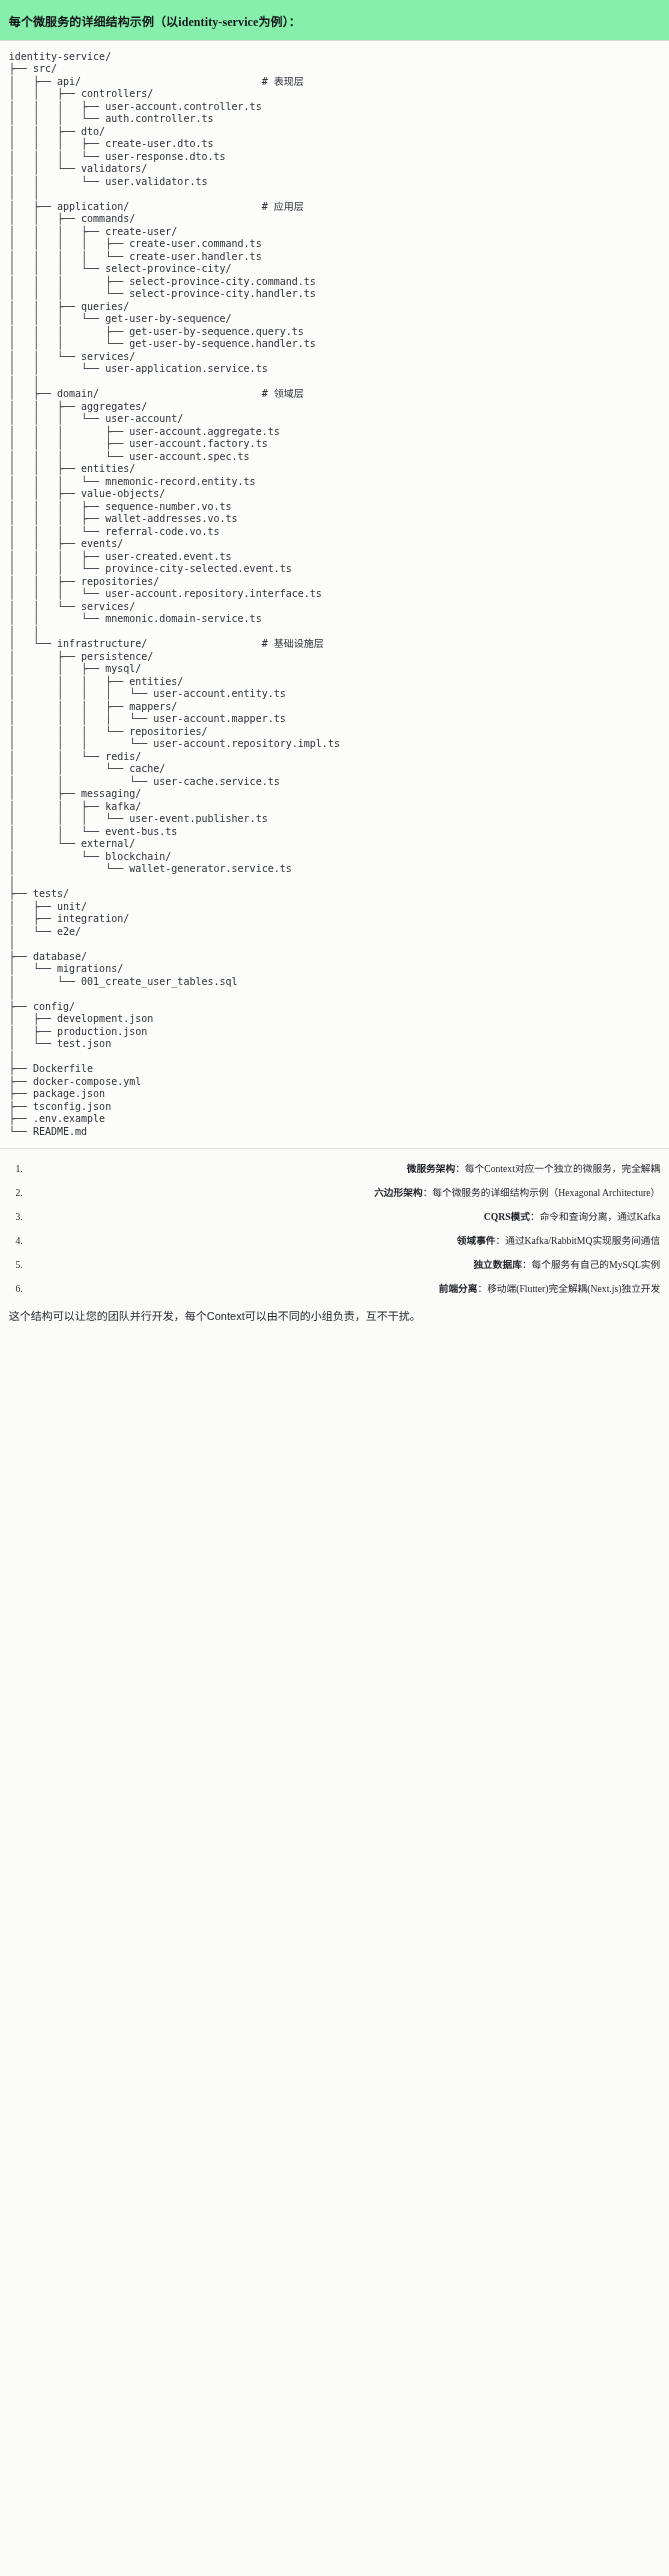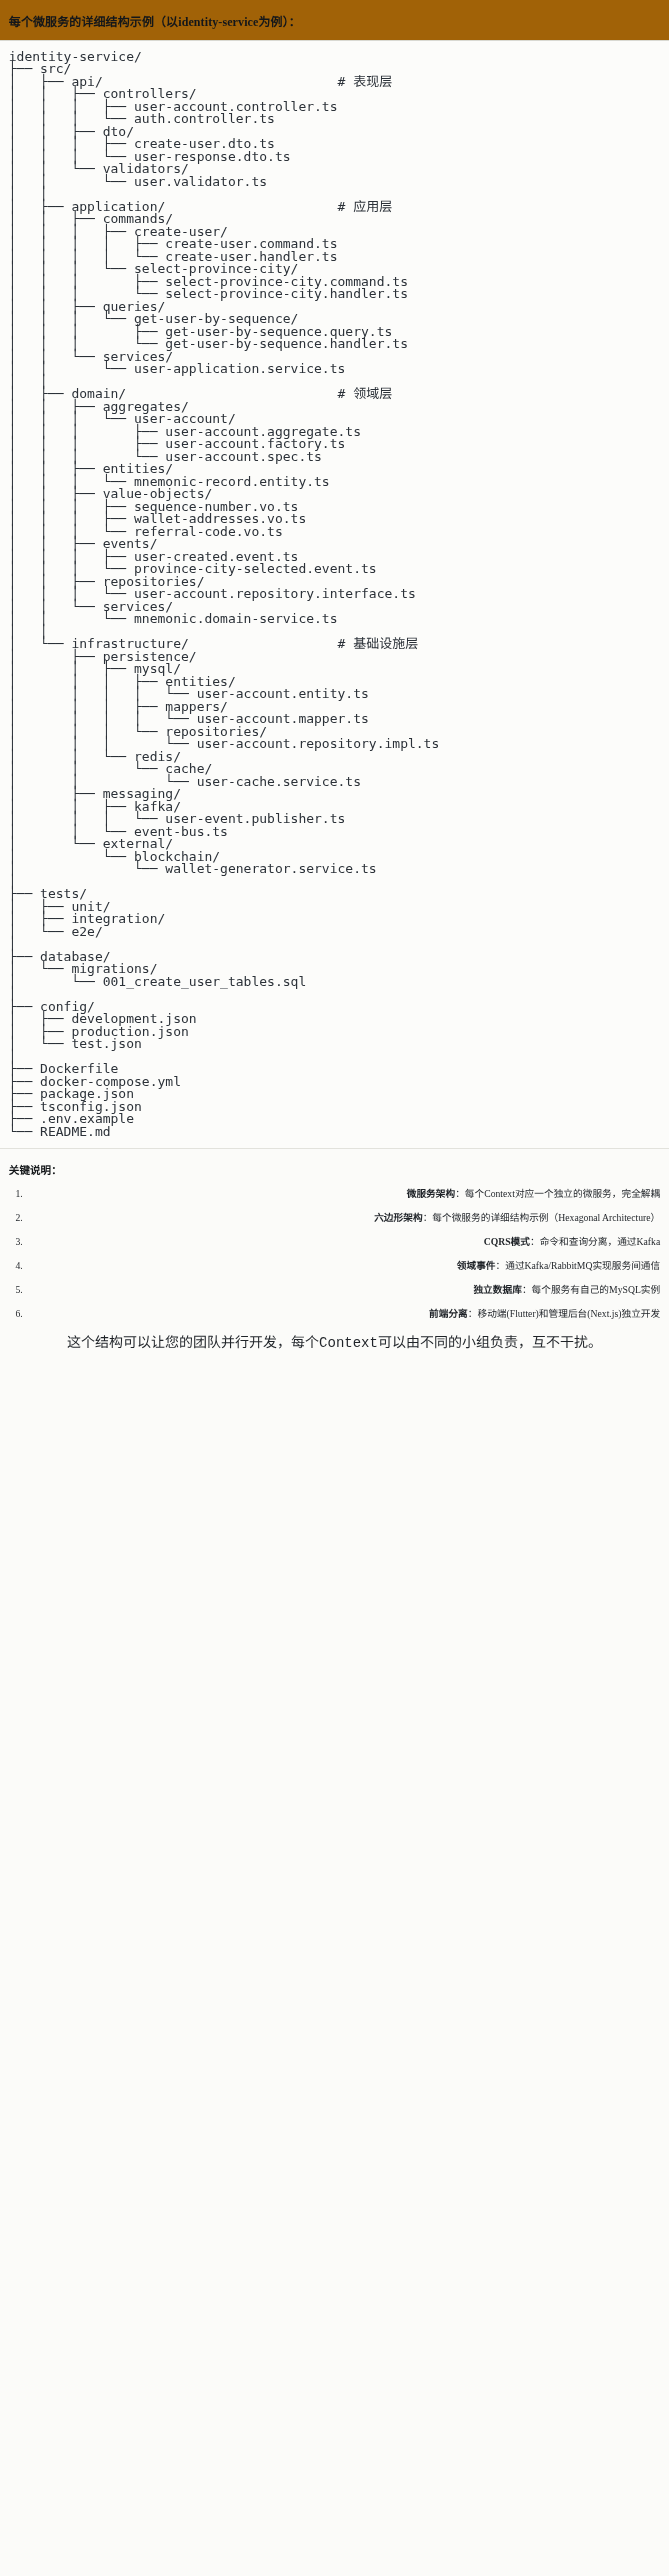--- a/index.html
+++ b/index.html
@@ -12,42 +12,42 @@
     width: 669px;
     font-family: "Liberation Sans", "DejaVu Sans", sans-serif;
     color: #1f2328;
     -webkit-font-smoothing: antialiased;
   }
 
   
   .doc-header {
     padding: 13.8px 8.8px 8.8px 8.8px;
     border-bottom: 0.6px solid #d9d9d2;
-    background: #a16207;
+    background: #86efac;
   }
   .doc-title {
     margin: 0;
     font-size: 12px;
     font-weight: bold;
     letter-spacing: 0.1px;
     line-height: 1.45;
     color: #14171a;
     font-family: "Liberation Serif", "DejaVu Serif", serif;
   }
 
   
   .tree-block {
     background: #fcfcfa;
     padding: 10px 8.8px 10px 8.8px;
     border-bottom: 0.6px solid #e2e2dc;
   }
   pre.tree {
     margin: 0;
     font-family: "DejaVu Sans Mono", "Liberation Mono", monospace;
-    font-size: 13px;
+    font-size: 10px;
     line-height: 12.5px;
     color: #2b3138;
     white-space: pre;
     overflow: visible;
     tab-size: 4;
   }
 
   
   .notes {
     padding: 12.5px 8.8px 7.5px 8.8px;
@@ -72,25 +72,24 @@
     color: #1f2328;
     text-align: right;
   }
   ol.notes-list > li:last-child { margin-bottom: 0; }
   .note-term { font-weight: bold; }
   .note-sep  { font-weight: normal; }
   .note-desc { font-weight: normal; }
 
   .closing {
     margin: 11.3px 0 0 0;
-    font-size: 14px;
+    font-size: 11px;
     line-height: 1.55;
     color: #1f2328;
-    font-family: Liberation Mono, monospace;
-    text-align: center;
+    font-family: Liberation Sans, sans-serif;
   }
 </style>
 </head>
 <body>
 
 <div class="doc-header">
   <h1 class="doc-title">每个微服务的详细结构示例（以identity-service为例）：</h1>
 </div>
 
 <div class="tree-block">
@@ -177,38 +176,37 @@
 │
 ├── Dockerfile
 ├── docker-compose.yml
 ├── package.json
 ├── tsconfig.json
 ├── .env.example
 └── README.md</pre>
 </div>
 
 <div class="notes">
-  <h2 class="notes-title">关键说明：</h2>
 
   <ol class="notes-list">
     <li>
       <span class="note-term">微服务架构</span><span class="note-sep">：</span><span class="note-desc">每个Context对应一个独立的微服务，完全解耦</span>
     </li>
     <li>
       <span class="note-term">六边形架构</span><span class="note-sep">：</span><span class="note-desc">每个微服务的详细结构示例（Hexagonal Architecture）</span>
     </li>
     <li>
       <span class="note-term">CQRS模式</span><span class="note-sep">：</span><span class="note-desc">命令和查询分离，通过Kafka</span>
     </li>
     <li>
       <span class="note-term">领域事件</span><span class="note-sep">：</span><span class="note-desc">通过Kafka/RabbitMQ实现服务间通信</span>
     </li>
     <li>
       <span class="note-term">独立数据库</span><span class="note-sep">：</span><span class="note-desc">每个服务有自己的MySQL实例</span>
     </li>
     <li>
-      <span class="note-term">前端分离</span><span class="note-sep">：</span><span class="note-desc">移动端(Flutter)和管理后台(Next.js)独立开发</span>
+      <span class="note-term">前端分离</span><span class="note-sep">：</span><span class="note-desc">移动端(Flutter)完全解耦(Next.js)独立开发</span>
     </li>
   </ol>
 
   <p class="closing">这个结构可以让您的团队并行开发，每个Context可以由不同的小组负责，互不干扰。</p>
 </div>
 
 
 </body></html>

